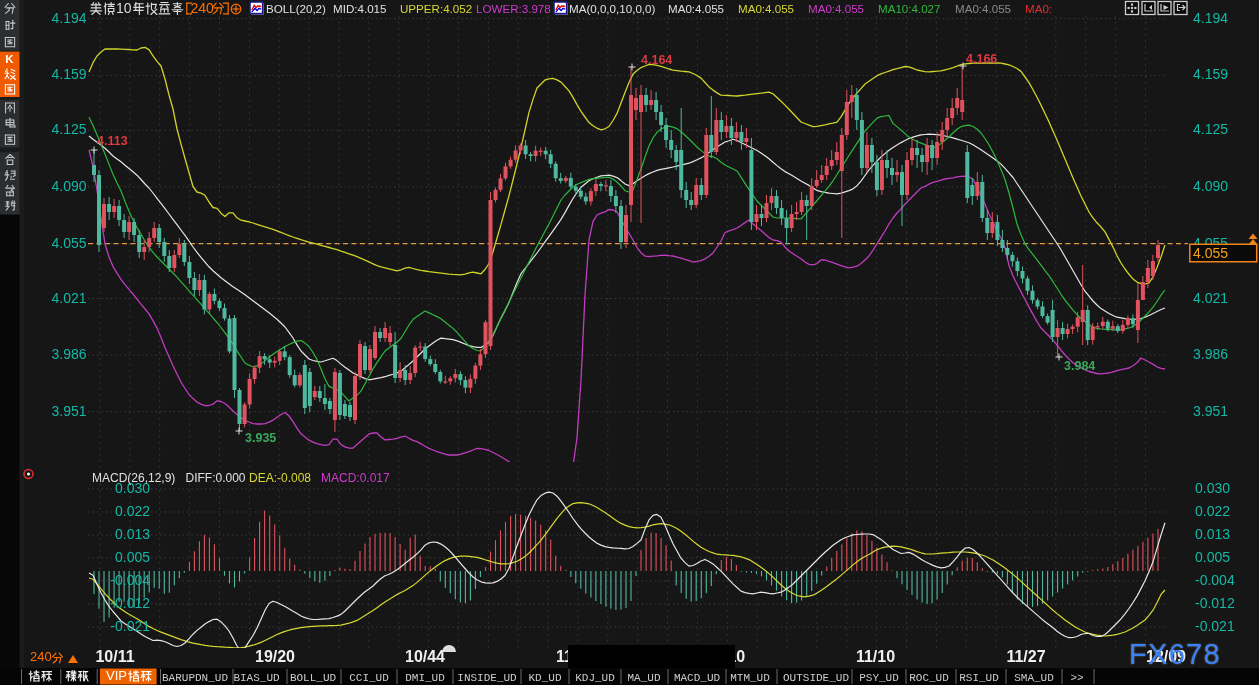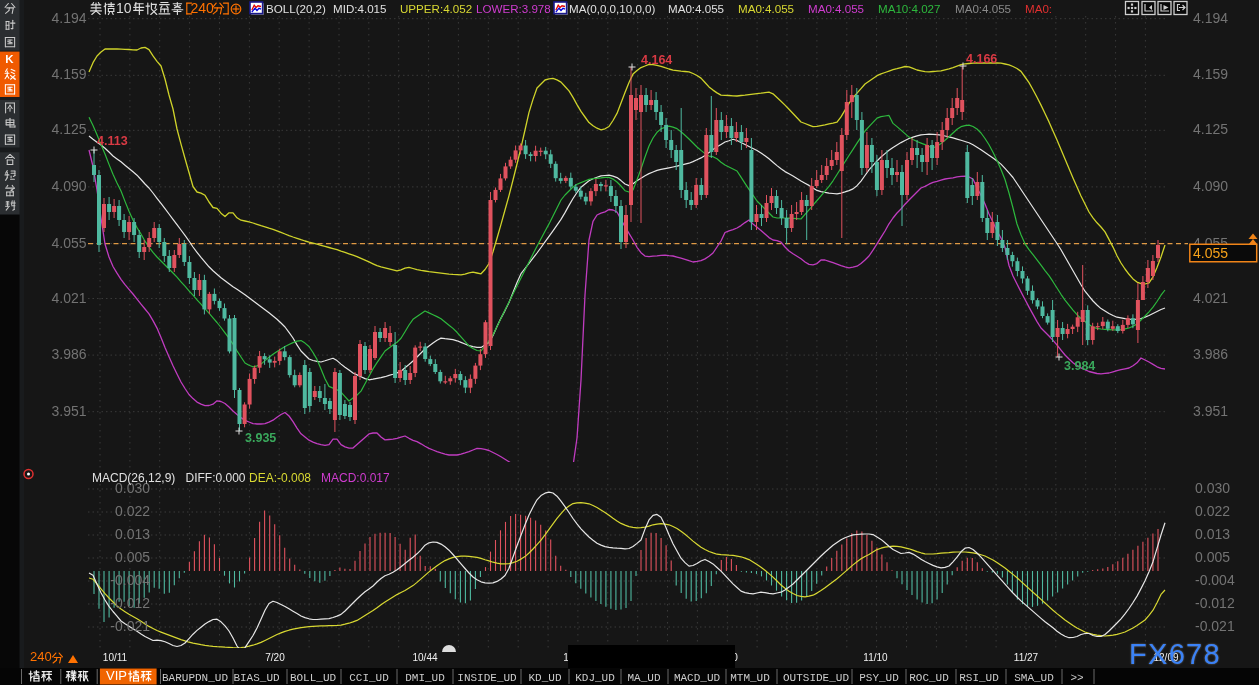--- a/index.html
+++ b/index.html
@@ -1,18 +1,18 @@
 <!DOCTYPE html>
 <html><head><meta charset="utf-8"><style>
 *{margin:0;padding:0;box-sizing:border-box}
 body{width:1259px;height:685px;background:#161616;font-family:"Liberation Sans",sans-serif;overflow:hidden;position:relative}
 .abs{position:absolute}
-.lab{position:absolute;font-size:14px;color:#737373;transform:translateY(-50%)}
+.lab{position:absolute;font-size:14px;color:#14b8a6;transform:translateY(-50%)}
 .labr{text-align:right;width:60px}
-.datelab{position:absolute;font-size:10px;font-weight:normal;color:#f0f0f0;transform:translate(-50%,-50%)}
+.datelab{position:absolute;font-size:16px;font-weight:bold;color:#f0f0f0;transform:translate(-50%,-50%)}
 </style></head><body>
 <svg width="1259" height="685" viewBox="0 0 1259 685" style="position:absolute;top:0;left:0">
     <defs>
       <clipPath id="mainclip">
         <rect x="87" y="14" width="1081" height="448"></rect>
       </clipPath>
       <clipPath id="macdclip">
         <rect x="87" y="468" width="1081" height="180"></rect>
       </clipPath>
     </defs>
@@ -1035,21 +1035,21 @@
       <line x1="55.85" y1="7.05" x2="52.55" y2="10.90"></line>
       <line x1="59.15" y1="7.05" x2="62.45" y2="10.90"></line>
       <line x1="54.20" y1="11.45" x2="60.80" y2="11.45"></line>
       <line x1="60.80" y1="11.45" x2="59.70" y2="16.95"></line>
       <line x1="56.95" y1="11.45" x2="56.40" y2="14.20"></line>
       <line x1="56.40" y1="14.20" x2="53.10" y2="16.95"></line>
     </g>
     <path d="M68,17 l5,-8 5,8 z" fill="#ff7201"></path>
   </svg>
 <div class="datelab" style="left:115px;top:657px">10/11</div>
-<div class="datelab" style="left:275px;top:657px">7/20</div>
+<div class="datelab" style="left:275px;top:657px">19/20</div>
 <div class="datelab" style="left:425px;top:657px">10/44</div>
 <div class="datelab" style="left:575.5px;top:657px">11/03</div>
 <div class="datelab" style="left:725.7px;top:657px">11/10</div>
 <div class="datelab" style="left:875.5px;top:657px">11/10</div>
 <div class="datelab" style="left:1026px;top:657px">11/27</div>
 <div class="datelab" style="left:1166px;top:657px">12/09</div>
 <div class="abs" style="left:568px;top:645px;width:167px;height:23px;background:#000"></div>
 <svg class="abs" style="left:440;top:644" width="20" height="8">
     <path d="M2,8 a7,7 0 0 1 14,0 z" fill="#ddd"></path>
   </svg>

